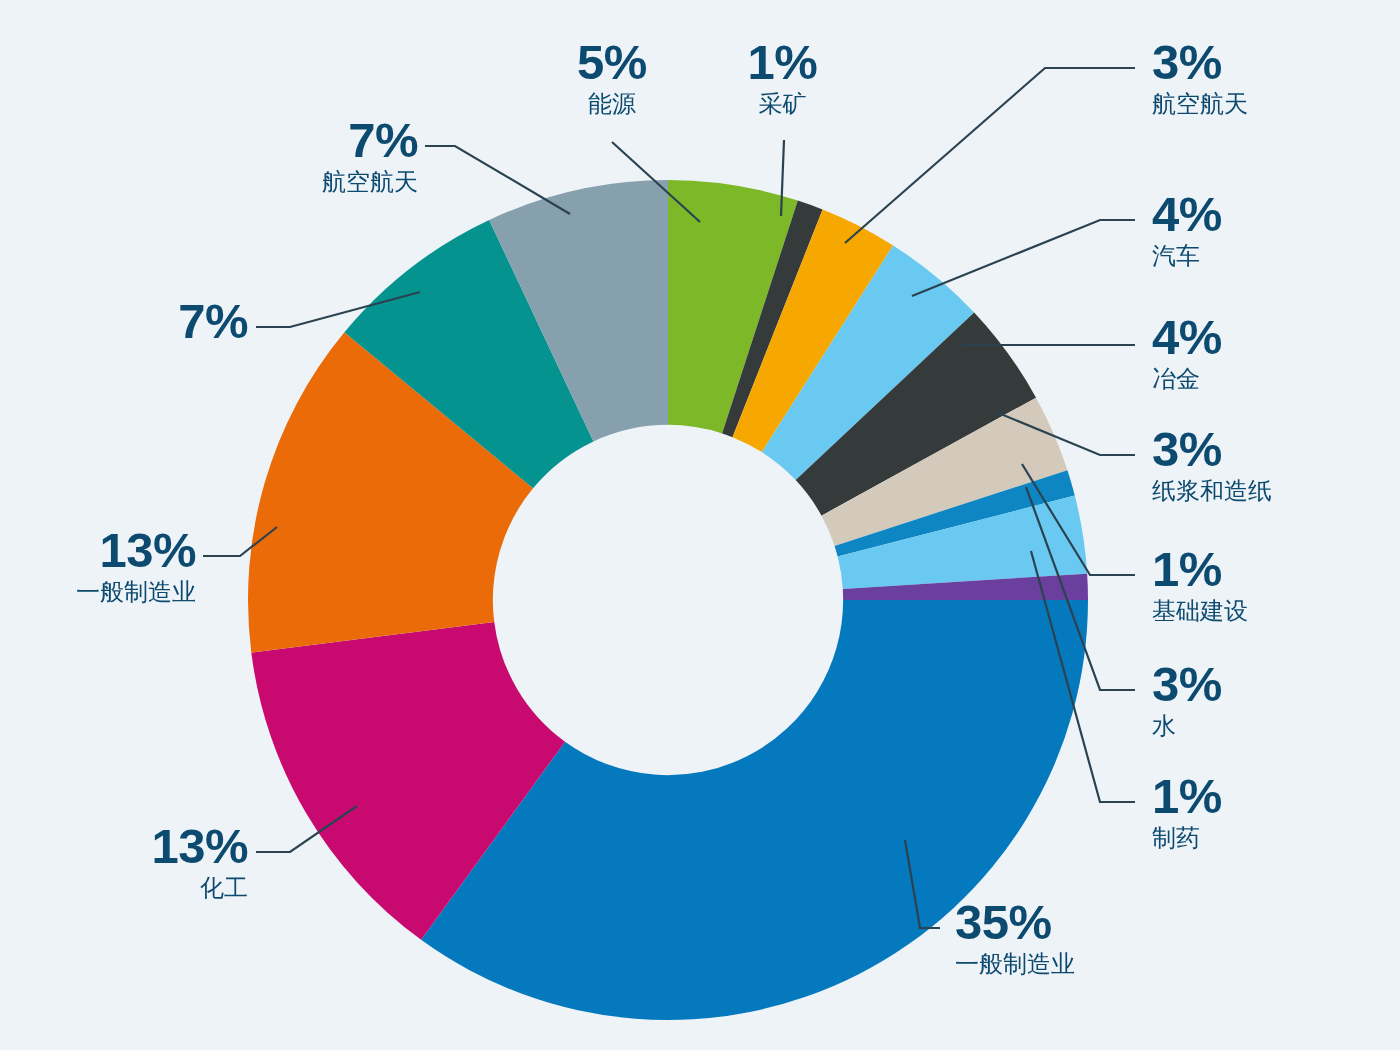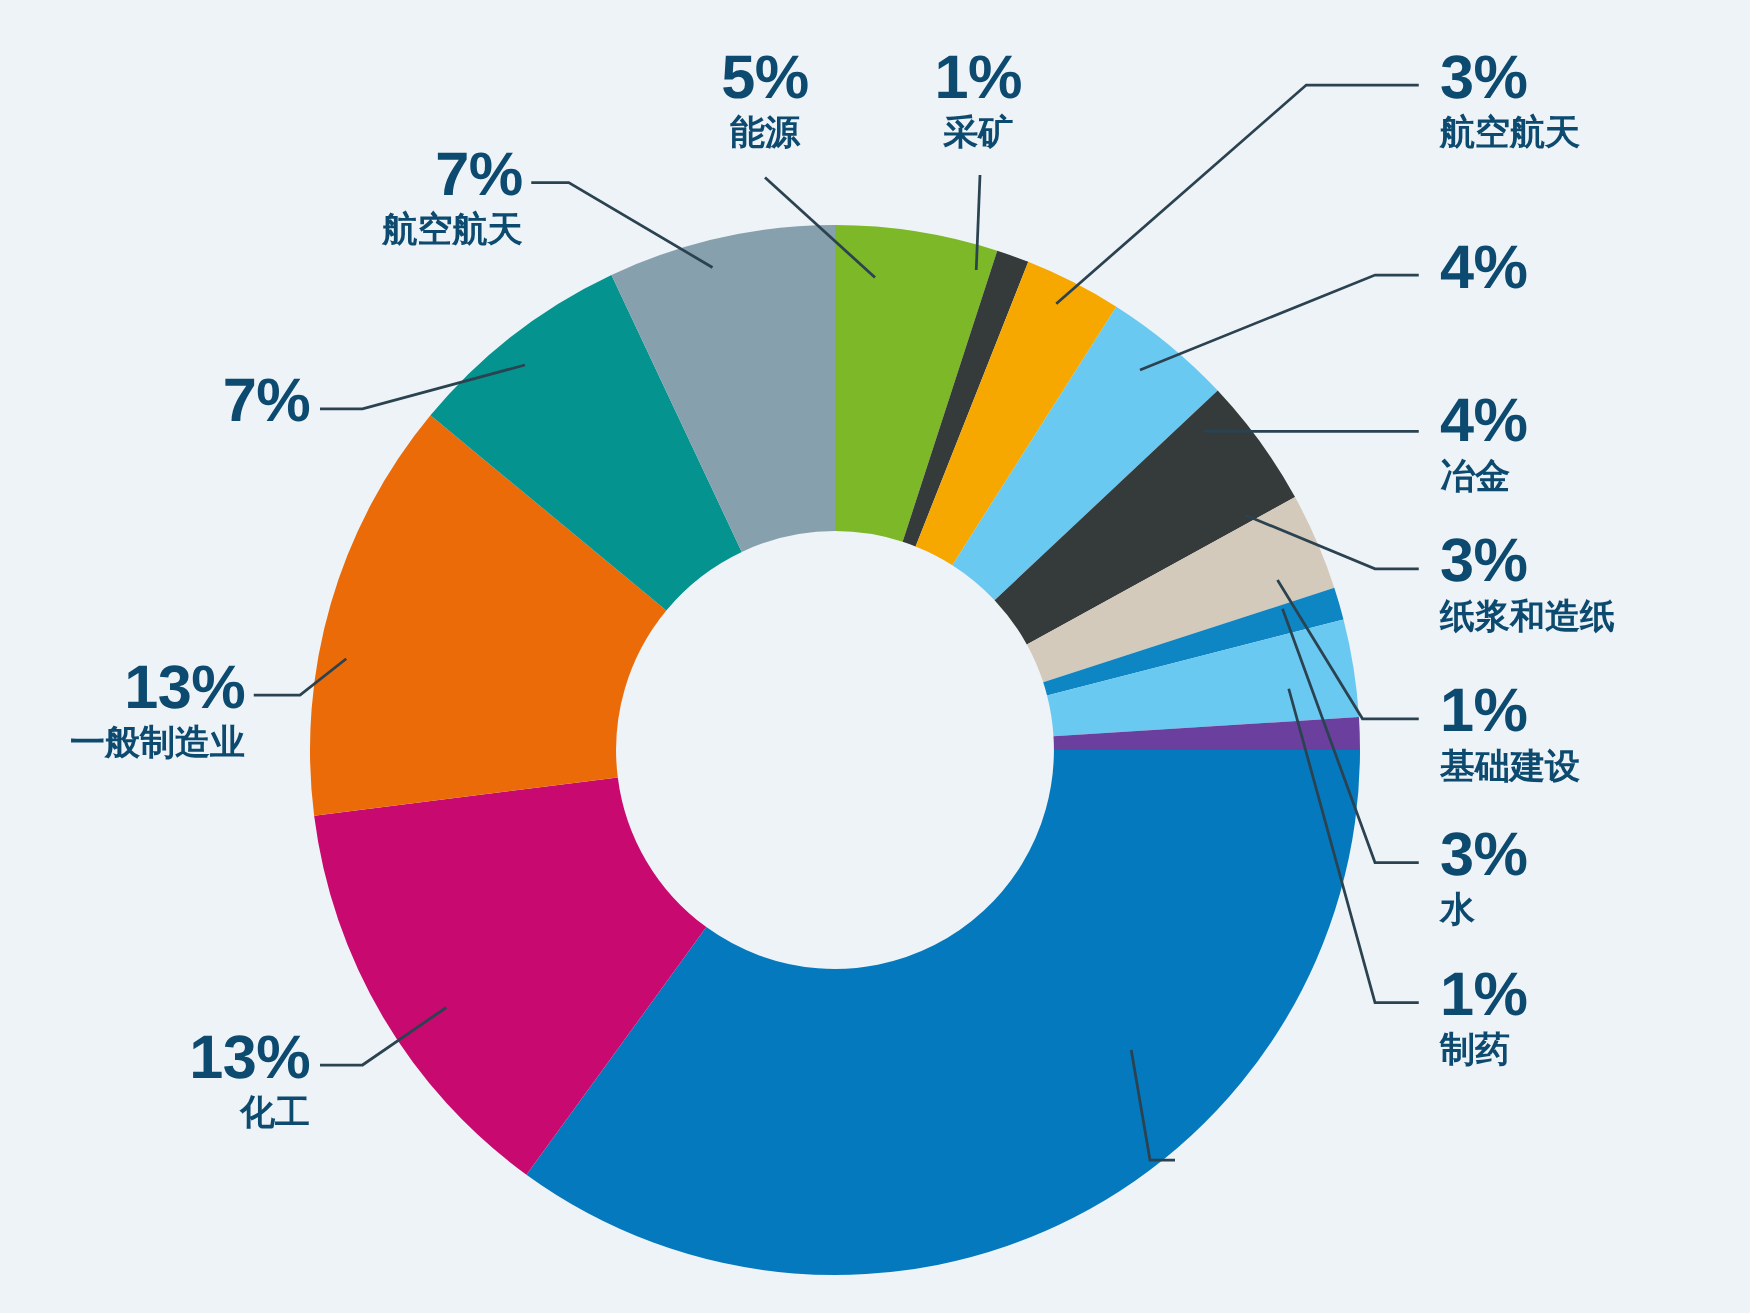--- a/index.html
+++ b/index.html
@@ -34,22 +34,22 @@
     line-height: 1.02;
   }
   .callout-label .pct {
     font-size: 49px;
     font-weight: bold;
     letter-spacing: -0.5px;
     display: block;
     white-space: nowrap;
   }
   .callout-label .name {
-    font-size: 28px;
-    font-weight: bold;
+    font-size: 24px;
+    font-weight: normal;
     display: block;
     white-space: nowrap;
     margin-top: 4px;
   }
   .align-left .pct, .align-left .name { text-align: left; }
   .align-right .pct, .align-right .name { text-align: right; }
   .align-center .pct, .align-center .name { text-align: center; }
 </style>
 </head>
 <body>
@@ -115,20 +115,21 @@
     <span class="name">采矿</span>
   </div>
 
   <div class="callout-label align-left" style="left:1152px; top:38px; width:240px;">
     <span class="pct">3%</span>
     <span class="name">航空航天</span>
   </div>
 
   <div class="callout-label align-left" style="left:1152px; top:190px; width:240px;">
     <span class="pct">4%</span>
+    <span class="name">汽车</span>
   </div>
 
   <div class="callout-label align-left" style="left:1152px; top:313px; width:240px;">
     <span class="pct">4%</span>
     <span class="name">冶金</span>
   </div>
 
   <div class="callout-label align-left" style="left:1152px; top:425px; width:250px;">
     <span class="pct">3%</span>
     <span class="name">纸浆和造纸</span>
@@ -142,20 +143,24 @@
   <div class="callout-label align-left" style="left:1152px; top:660px; width:240px;">
     <span class="pct">3%</span>
     <span class="name">水</span>
   </div>
 
   <div class="callout-label align-left" style="left:1152px; top:772px; width:240px;">
     <span class="pct">1%</span>
     <span class="name">制药</span>
   </div>
 
+  <div class="callout-label align-left" style="left:955px; top:898px; width:280px;">
+    <span class="pct">35%</span>
+    <span class="name">一般制造业</span>
+  </div>
 
   <div class="callout-label align-right" style="left:0px; top:822px; width:248px;">
     <span class="pct">13%</span>
     <span class="name">化工</span>
   </div>
 
   <div class="callout-label align-right" style="left:0px; top:526px; width:196px;">
     <span class="pct">13%</span>
     <span class="name">一般制造业</span>
   </div>

